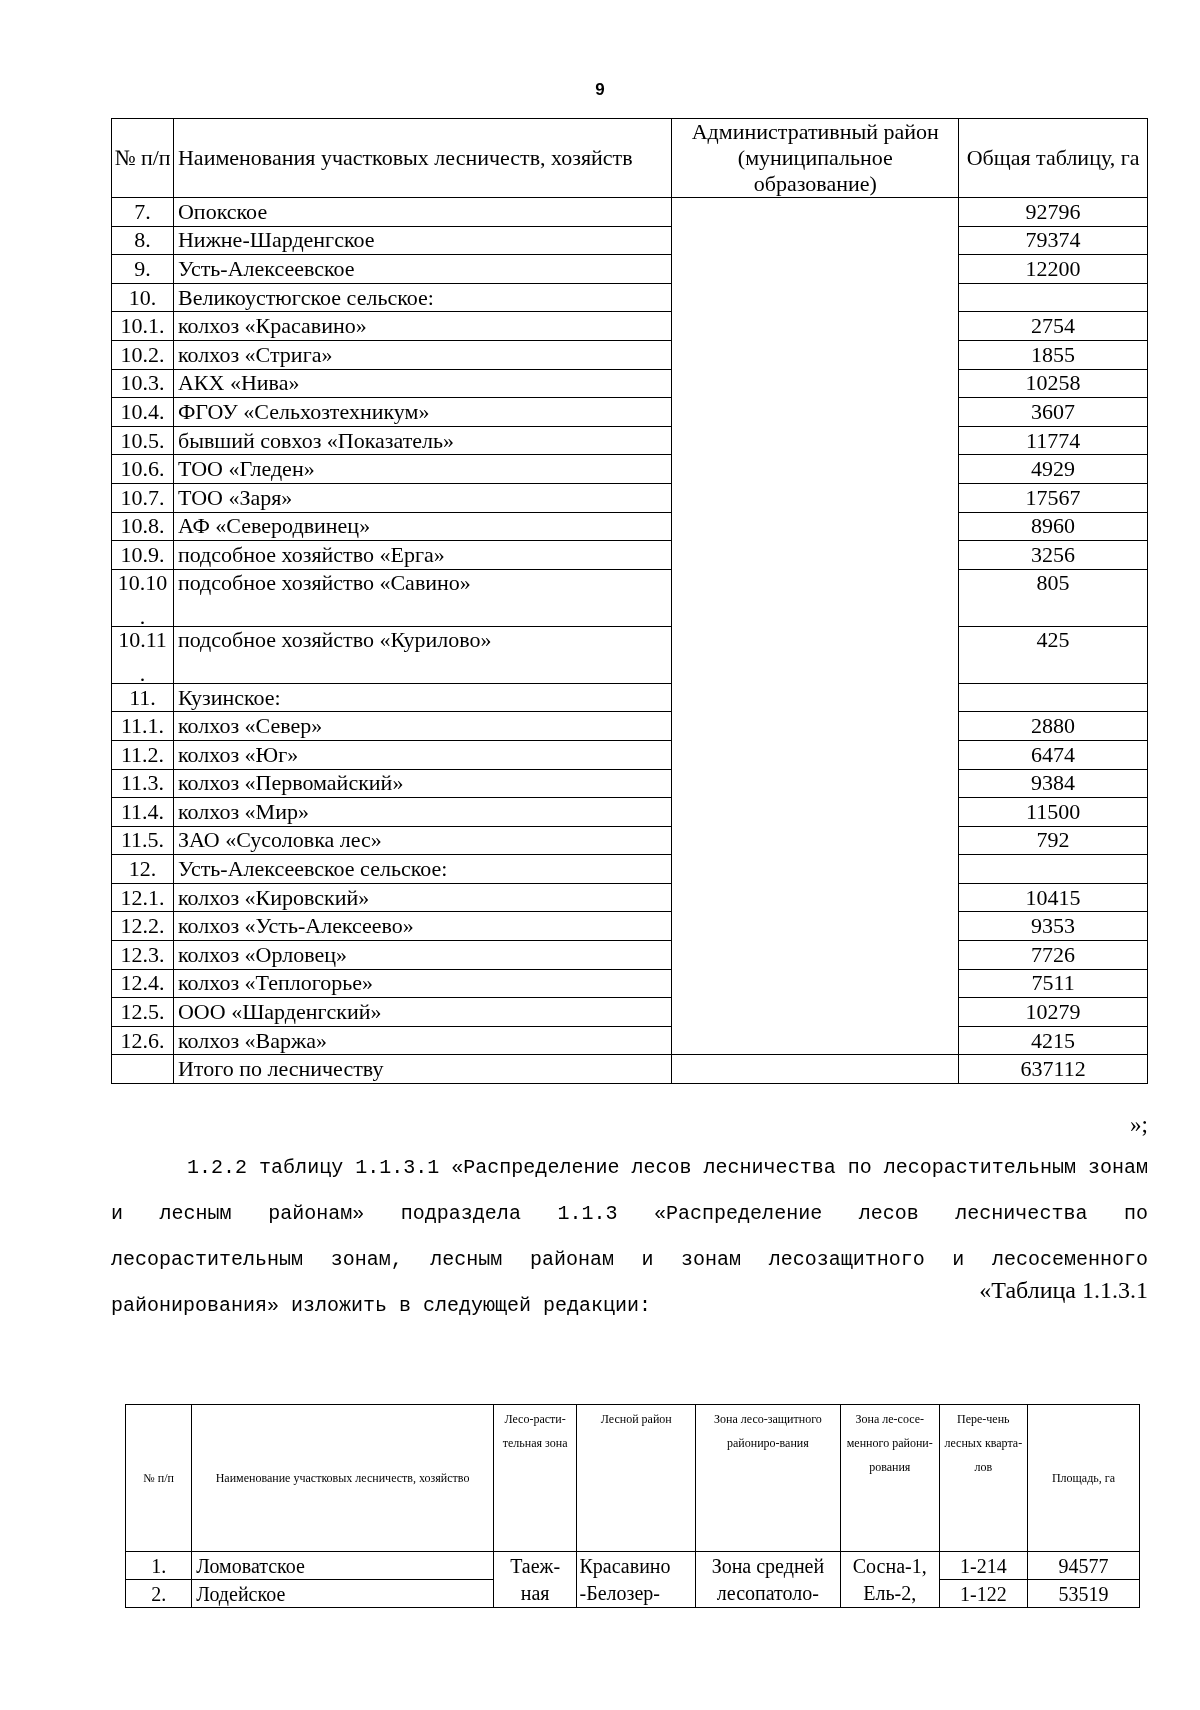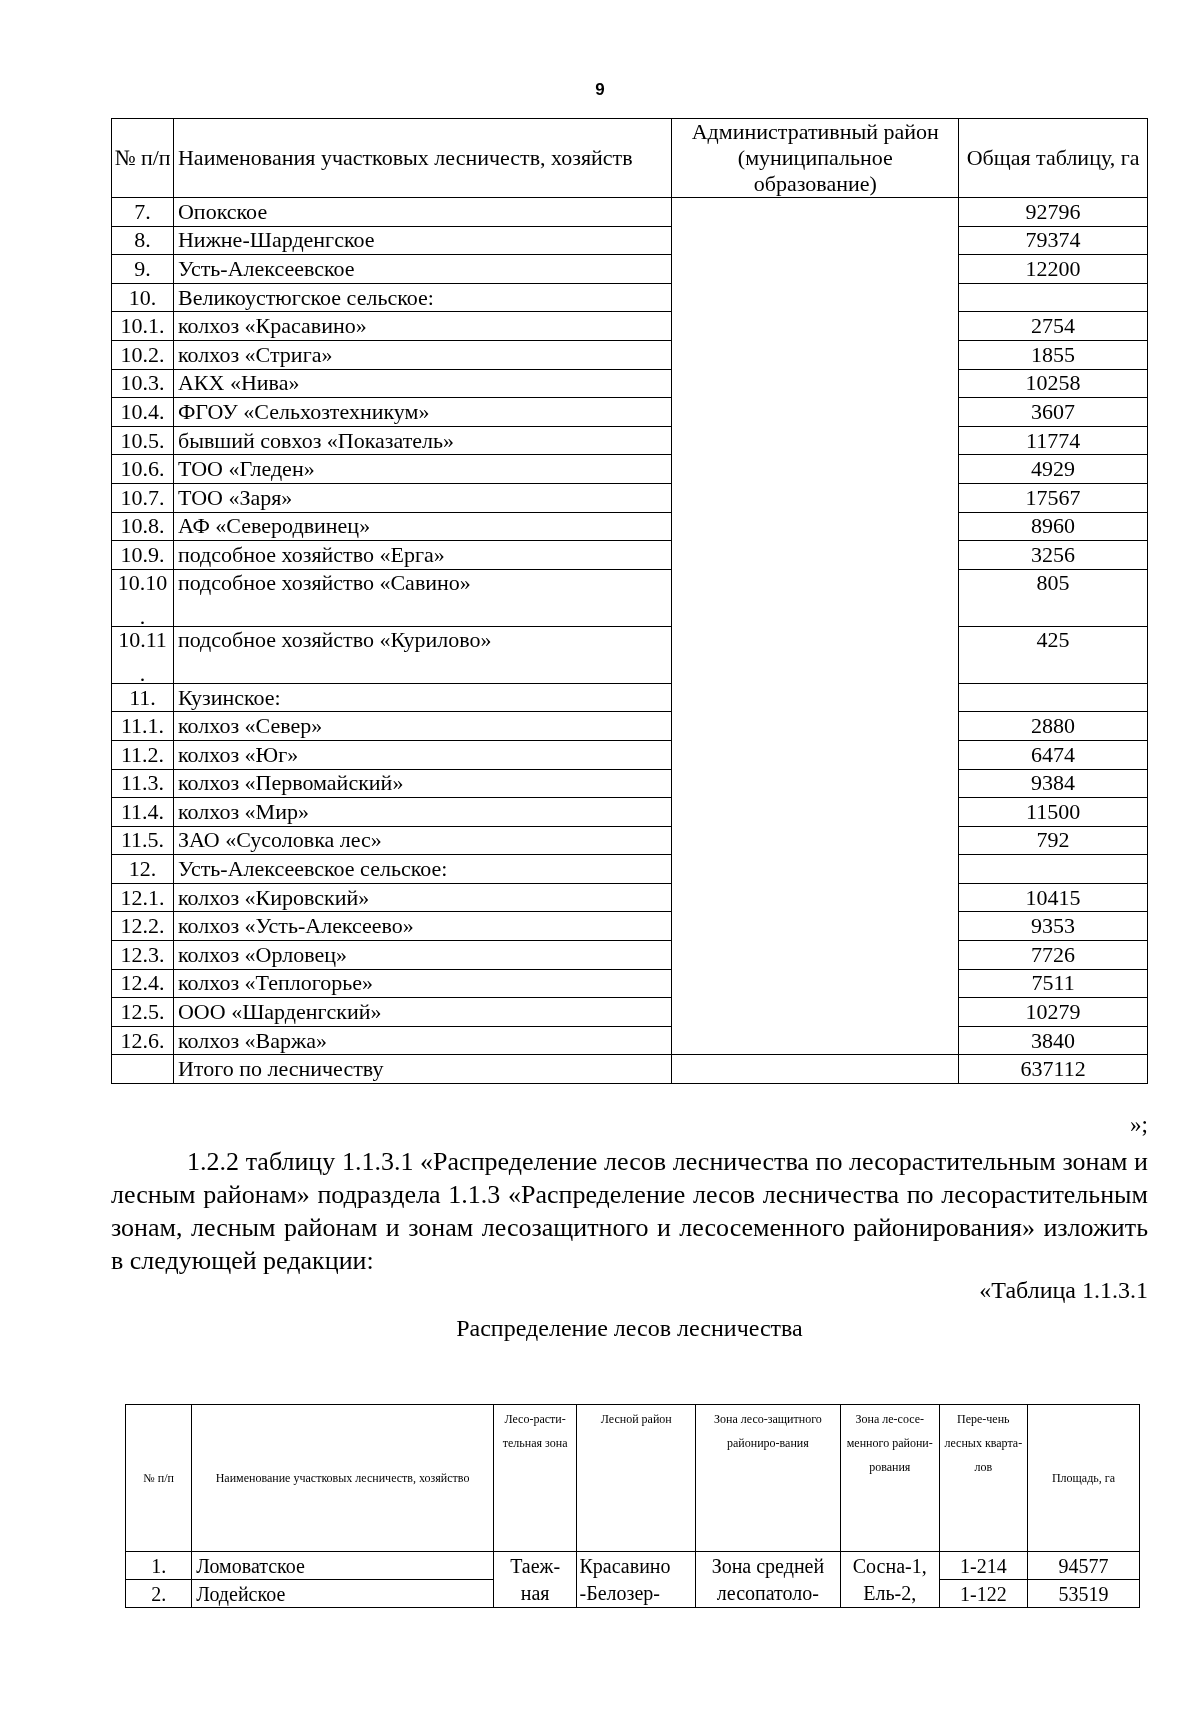--- a/index.html
+++ b/index.html
@@ -22,21 +22,21 @@
     #t1 .c-name { width: 490px; text-align: left; }
     #t1 .c-admin { width: 278px; }
     #t1 .c-area { width: 180px; text-align: center; }
     #t1 tr.tall td { height: 56px; vertical-align: top; }
     #t1 tr.tall td.c-num { position: relative; }
     #t1 .dot { position: absolute; left: 0; right: 0; bottom: 2px; text-align: center; line-height: 14px; }
 
     .closing-quote { position: absolute; top: 1112px; right: 52px; font-size: 23px; }
     .paragraph {
       position: absolute; left: 111px; top: 1145px; width: 1037px;
-      font-size: 26px; line-height: 33px; text-align: justify; text-indent: 76px;
+      font-size: 20px; line-height: 46px; text-align: justify; text-indent: 76px; font-family: Liberation Mono, monospace;
     }
     .table-caption { position: absolute; top: 1277px; right: 52px; font-size: 24px; margin-left: 16px; }
     .table-title {
       position: absolute; top: 1312px; left: 111px; width: 1037px; text-align: center;
       font-size: 24px; line-height: 33px;
     }
 
     
     #t2 { position: absolute; left: 125px; top: 1404px; width: 1015px; font-size: 20px; }
     #t2 th { text-align: center; vertical-align: middle; line-height: 24px; font-size: 12px; padding: 0 2px; }
@@ -192,39 +192,38 @@
         <td class="c-area">7511</td>
       </tr>
       <tr>
         <td class="c-num"><span>12.5.</span></td>
         <td class="c-name">ООО «Шарденгский»</td>
         <td class="c-area">10279</td>
       </tr>
       <tr>
         <td class="c-num"><span>12.6.</span></td>
         <td class="c-name">колхоз «Варжа»</td>
-        <td class="c-area">3840</td>
+        <td class="c-area">4215</td>
       </tr>
       <tr>
         <td class="c-num"></td>
         <td class="c-name" style="font-family:'Liberation Sans Narrow','Liberation Serif',serif">Итого по лесничеству</td>
         <td class="c-admin"></td>
         <td class="c-area">637112</td>
       </tr>
     </tbody>
 </table>
 
 <div class="closing-quote">»;</div>
 
 <div class="paragraph">1.2.2  таблицу 1.1.3.1 «Распределение лесов лесничества по лесорастительным зонам и лесным районам» подраздела 1.1.3 «Распределение лесов лесничества по лесорастительным зонам, лесным районам и зонам лесозащитного и лесосеменного районирования» изложить в следующей редакции:</div>
 
 <div class="table-caption">«Таблица 1.1.3.1</div>
 
 <div class="table-title">
-  <div>Распределение лесов лесничества</div>
 </div>
 
 <table id="t2">
   <thead>
     <tr>
       <th style="width:56px">№ п/п</th>
       <th style="width:272px">Наименование участковых лесничеств, хозяйство</th>
       <th class="top" style="width:72px">Лесо-расти-тельная зона</th>
       <th class="top" style="width:104px">Лесной район</th>
       <th class="top" style="width:128px">Зона лесо-защитного райониро-вания</th>

